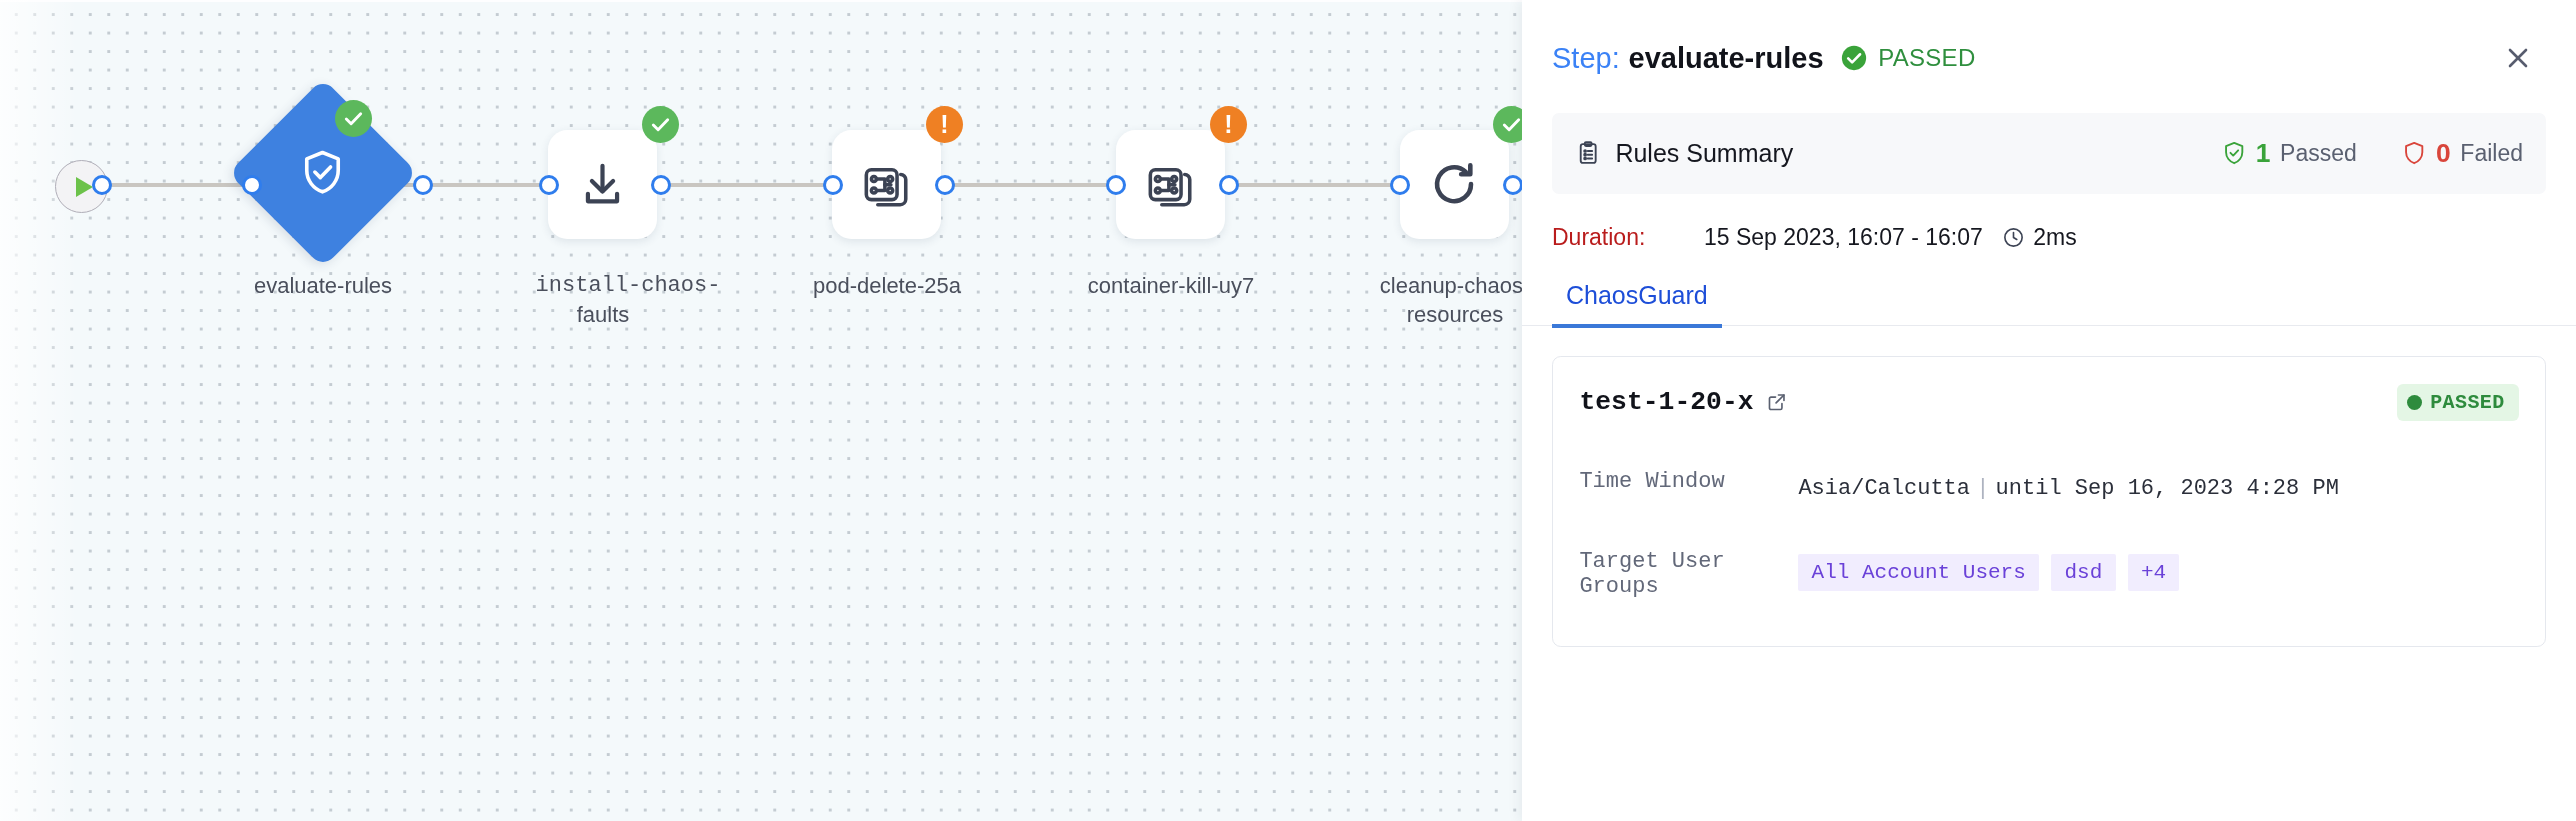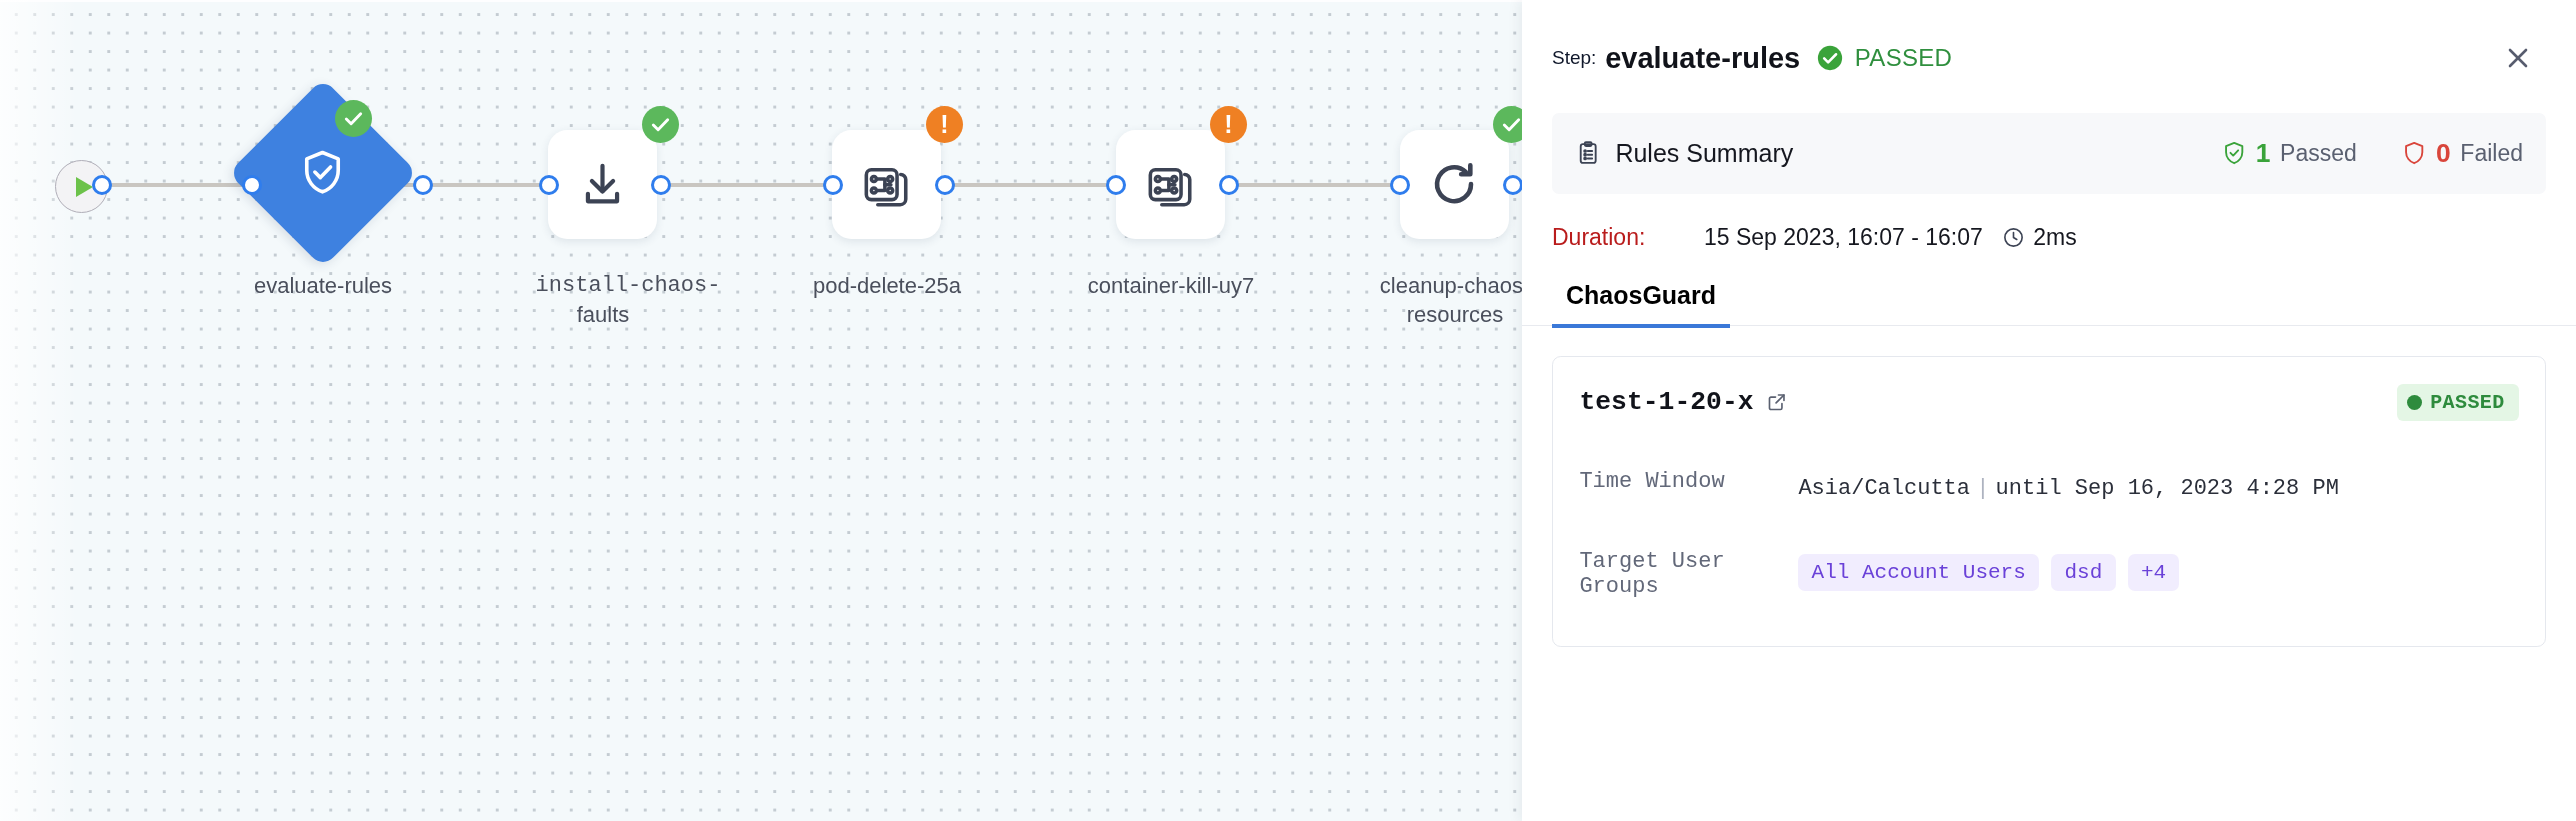--- a/index.html
+++ b/index.html
@@ -133,21 +133,21 @@
     width: 1054px; height: 822px;
     background: #ffffff;
     box-shadow: -3.5px 0 12.3px rgba(30,40,60,0.07);
     overflow: hidden;
   }
   #panel-header {
     display: flex; align-items: center;
     padding: 35px 30px 0 30px;
   }
   #step-prefix {
-    font-size: 19px; color: #0f172a; font-weight: 400;
+    font-size: 29px; color: #3b82f6; font-weight: 400;
   }
   #step-name {
     font-size: 29px; color: #11131a; font-weight: 700; margin-left: 8.8px;
   }
   #header-status-icon { margin-left: 16px; display: flex; align-items: center; }
   #header-status-text {
     margin-left: 10.6px; font-size: 24px; color: #2f8f3e;
     font-weight: 500; letter-spacing: 0.3px;
   }
   #close-btn {
@@ -184,21 +184,21 @@
   .meta-val .clock { margin: 0 8px 0 19.4px; display:flex; align-items:center; }
 
   
   #tabs {
     margin-top: 16px;
     border-bottom: 1.8px solid #e8eaef;
     padding: 0 30px;
     display: flex;
   }
   .tab {
-    font-size: 25px; font-weight: 700; color: #000000;
+    font-size: 25px; font-weight: 400; color: #1d4ed8;
     padding: 10.6px 14px 14px 14px;
     cursor: pointer;
   }
   .tab.active { border-bottom: 4.4px solid #3a78d8; margin-bottom: -2.6px; }
 
   
   #guard-card {
     margin: 30px 30px 0 30px;
     border: 0.9px solid #e5e8ee;
     border-radius: 8.8px;
@@ -226,21 +226,21 @@
   .guard-row { display: flex; margin-top: 46px; }
   .guard-key {
     width: 219px; font-size: 22px; color: #626879; padding-top: 2.6px;
   }
   .guard-val-main { font-size: 22px; color: #11131a; font-weight: 700; }
   .guard-val-sub  { font-size: 22px; color: #2b2f3a; margin-top: 8.8px; }
   .guard-val-sub .sep { color: #aeb3c0; margin: 0 6.2px; }
   .chips { display: flex; align-items: center; }
   .chip {
     background: #f1edfe; color: #6a41d8;
-    border-radius: 7px;
+    border-radius: 2px;
     padding: 7px 13.2px;
     font-size: 21px; font-weight: 500;
     margin-right: 12.3px;
     cursor: pointer;
   }
 </style>
 </head>
 <body>
 
 <div id="canvas">

